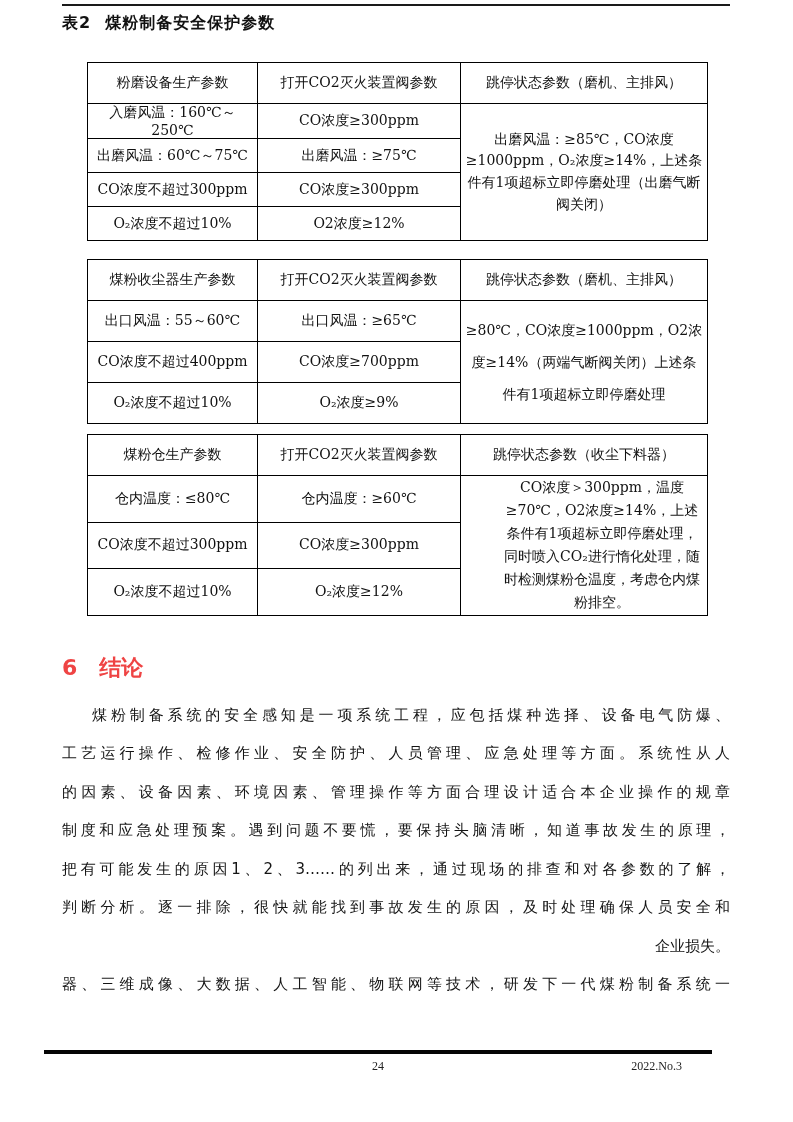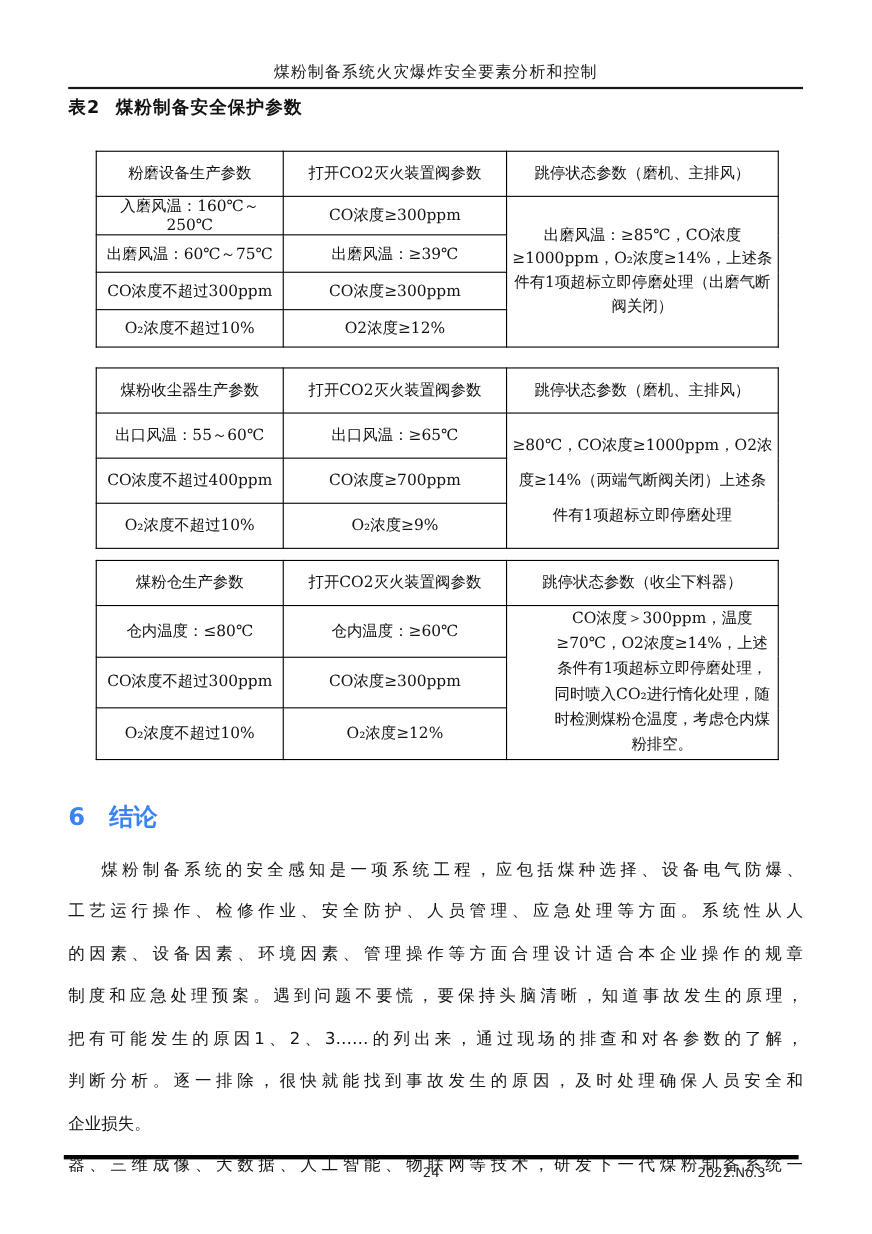--- a/index.html
+++ b/index.html
@@ -38,44 +38,43 @@
   .t1 { margin-top:28px; } .t1 th { height:40px; } .t1 td { height:33px; }
   .t2 { margin-top:18px; } .t2 th { height:40px; } .t2 td { height:40px; }
   .t3 { margin-top:10px; } .t3 th { height:40px; } .t3 td { height:40px; }
   td.c3body { text-align:left; padding:4px 8px; }
   .t1 td.c3body { line-height:1.55; }
   .t2 td.c3body { line-height:2.3; }
   .t3 td.c3body { line-height:1.65;padding-left:40px; }
 
   
   .section-heading {
-    margin-top:37px; font-size:22px; font-weight:bold; color:#3b82f6;
+    margin-top:37px; font-size:22px; font-weight:bold; color:#ef4444;
     font-family:"DejaVu Sans", sans-serif;
   }
   .section-heading .sec-num { margin-right:22px; }
   .para { margin-top:13px; font-size:15px; color:#151515; }
-  .para .line { line-height:38.5px; height:38.5px; white-space:nowrap; }
+  .para .line { line-height:38.5px; height:38.5px; white-space:nowrap;text-align:right; }
   .para .jline { text-align:justify; text-align-last:justify; white-space:normal; }
   .para .indent { text-indent:2em; }
   .para2 { margin-top:0; }
 
   
-  .footer { position:absolute; left:58px; top:1050px; width:668px; }
+  .footer { position:absolute; left:44px; top:1050px; width:668px;font-family:Liberation Serif, serif; }
   .footer-rule { border-bottom:4px solid #050505; height:0; }
   .footer-row { position:relative; margin-top:5px; height:16px; font-size:12px; color:#222; }
   .page-number { position:absolute; left:0; right:0; text-align:center; }
   .issue-label { position:absolute; right:30px; top:0; }
 </style>
 </head>
 <body>
 
 <div class="page">
   <div class="content">
 
-    <div class="running-head">煤粉制备系统火灾爆炸安全要素分析和控制</div>
     <div class="head-rule"></div>
 
     <div class="table-caption">
       <span class="cap-label">表2</span><span>煤粉制备安全保护参数</span>
     </div>
 
     <div class="tbl-wrap">
 
       <table class="ptable t1">
         <colgroup>
@@ -89,21 +88,21 @@
           <th>打开CO2灭火装置阀参数</th>
           <th>跳停状态参数（磨机、主排风）</th>
         </tr>
         <tr>
           <td>入磨风温：160℃～250℃</td>
           <td>CO浓度≥300ppm</td>
           <td class="c3body" rowspan="4">出磨风温：≥85℃，CO浓度≥1000ppm，O₂浓度≥14%，上述条件有1项超标立即停磨处理（出磨气断阀关闭）</td>
         </tr>
         <tr>
           <td>出磨风温：60℃～75℃</td>
-          <td>出磨风温：≥39℃</td>
+          <td>出磨风温：≥75℃</td>
         </tr>
         <tr>
           <td>CO浓度不超过300ppm</td>
           <td>CO浓度≥300ppm</td>
         </tr>
         <tr>
           <td>O₂浓度不超过10%</td>
           <td>O2浓度≥12%</td>
         </tr>
       </tbody>

